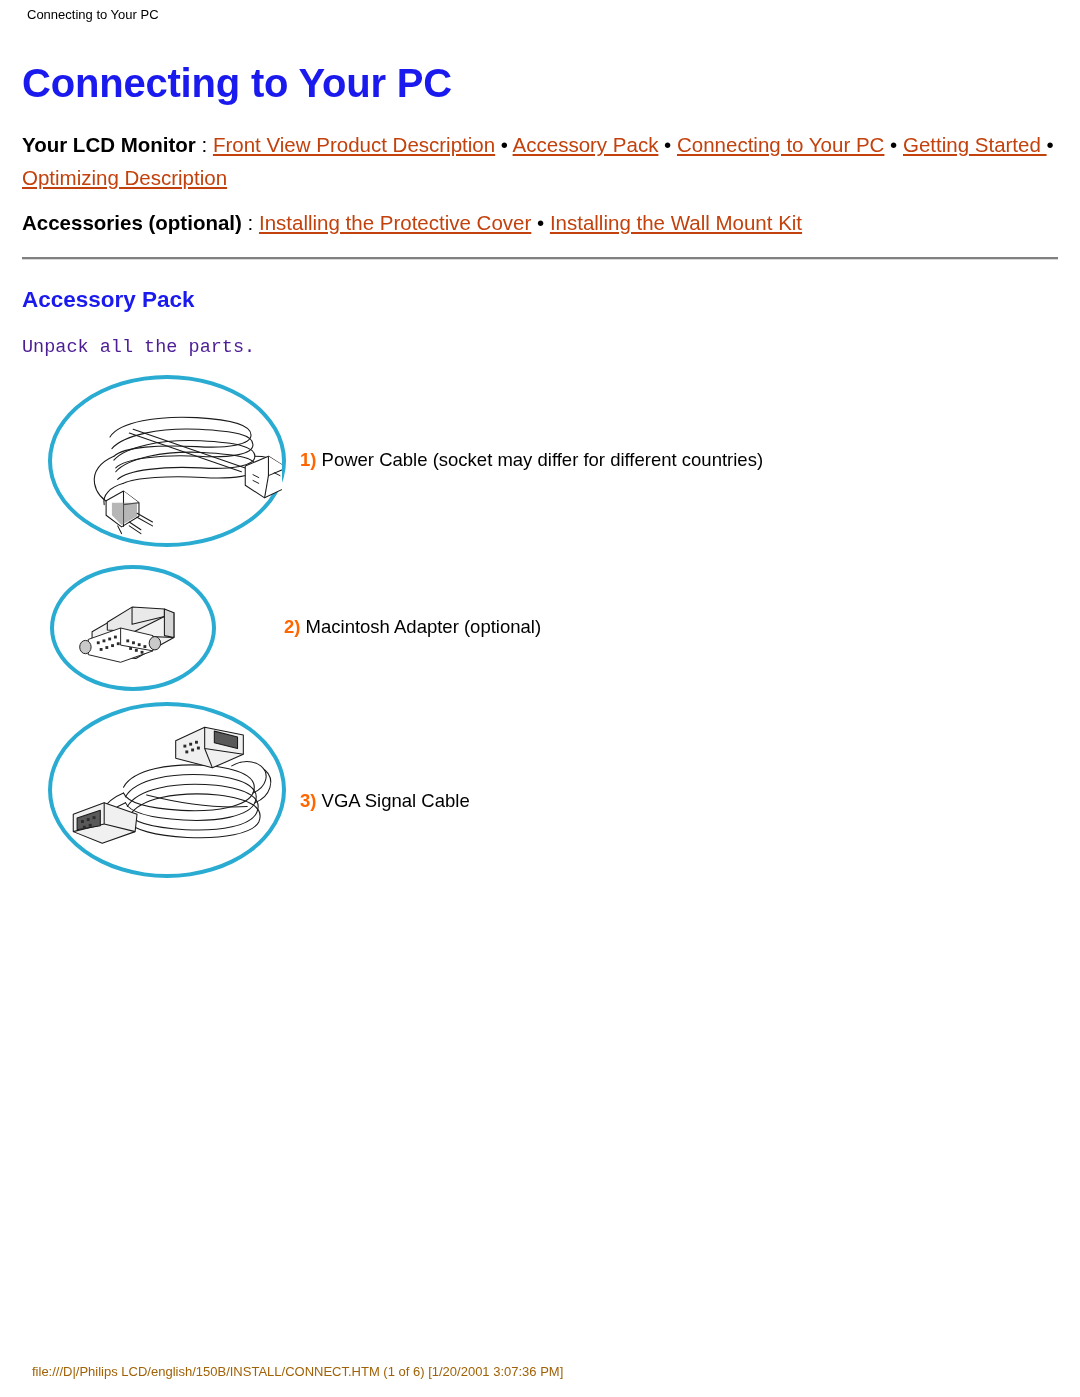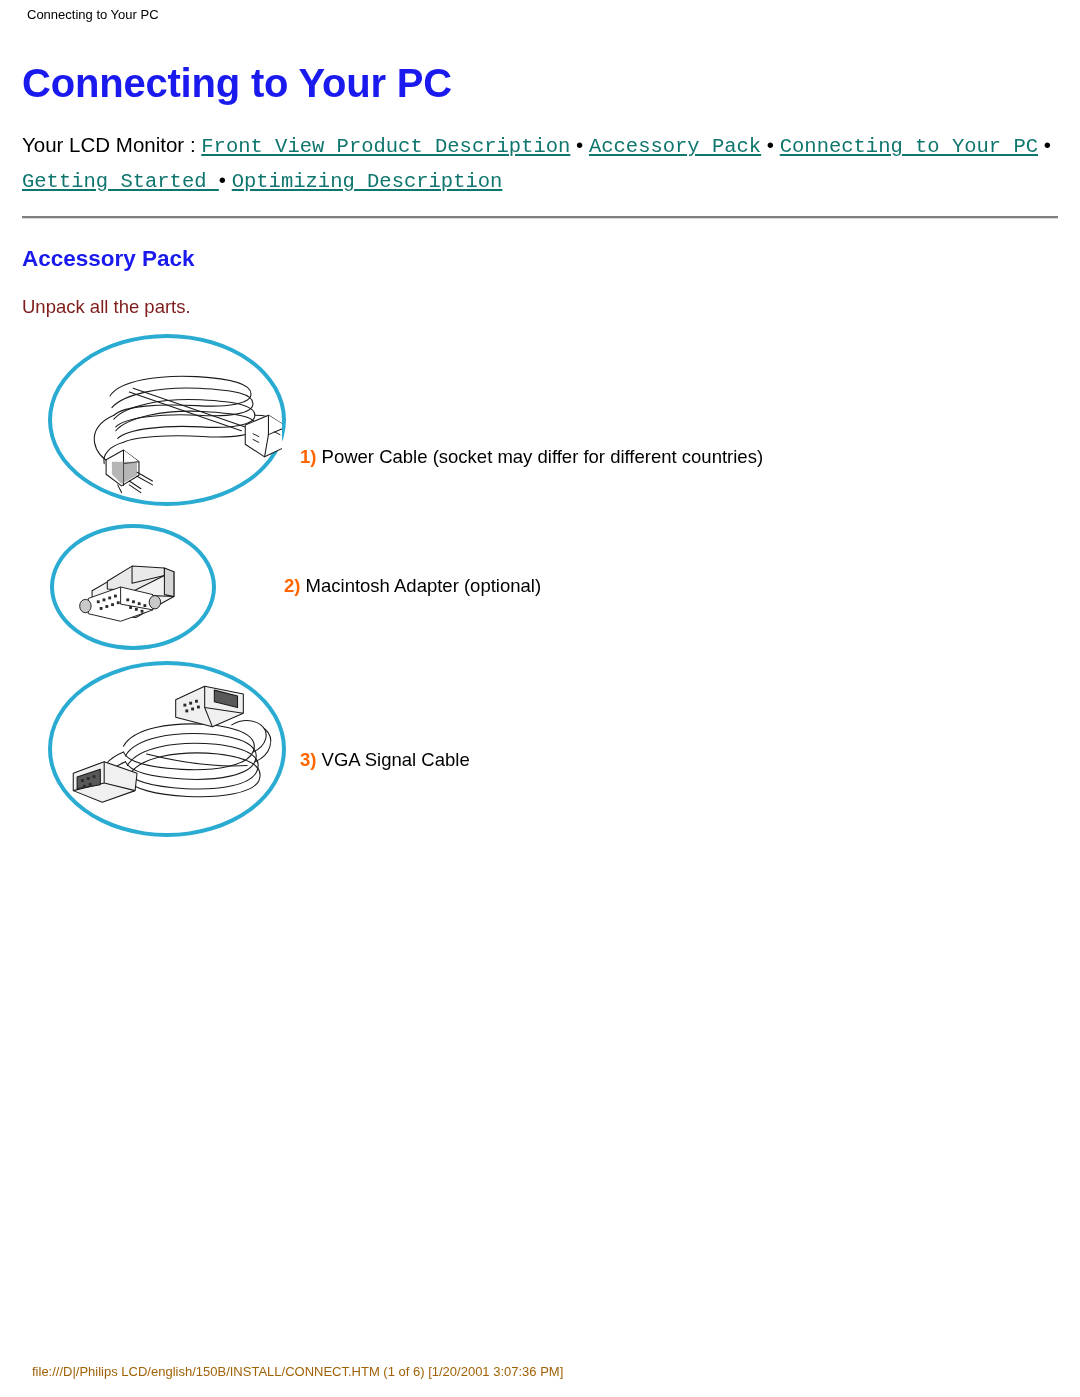--- a/index.html
+++ b/index.html
@@ -45,26 +45,25 @@
     letter-spacing: -0.2px;
   }
 
   .nav-block {
     font-size: 20.5px;
     line-height: 33px;
     color: #000;
     margin-bottom: 12px;
   }
   .nav-block .lead {
-    font-weight: normal;
+    font-weight: bold;
   }
   .nav-block a {
-    color: #0f766e;
+    color: #c2410c;
     text-decoration: underline;
-    font-family: Liberation Mono, monospace;
   }
   .nav-block .sep {
     color: #000;
   }
 
   hr.rule {
     border: none;
     border-top: 2px solid #808080;
     border-bottom: 1px solid #d8d8d8;
     margin: 18px 0 0 0;
@@ -77,21 +76,22 @@
     font-size: 22.5px;
     line-height: 26px;
     font-weight: bold;
     color: #1a1aee;
   }
 
   p.intro {
     margin: 24px 0 0 0;
     font-size: 18.5px;
     line-height: 22px;
-    color: #7f1d1d;
+    color: #4c1d95;
+    font-family: Liberation Mono, monospace;
   }
 
   
   .accessory-list {
     position: relative;
     margin-top: 16px;
     height: 640px;
   }
   .accessory-item {
     position: absolute;
@@ -115,21 +115,21 @@
     color: #000;
     white-space: nowrap;
   }
   .acc-num {
     color: #ff6600;
     font-weight: bold;
   }
 
   
   .item-1 .acc-circle { left: 26px;  top: 0px;   width: 238px; height: 172px; }
-  .item-1 .acc-label  { left: 278px; top: 74px; margin-top: 38px; }
+  .item-1 .acc-label  { left: 278px; top: 74px; }
   
   .item-2 .acc-circle { left: 28px;  top: 190px; width: 166px; height: 126px; }
   .item-2 .acc-label  { left: 262px; top: 241px; }
   
   .item-3 .acc-circle { left: 26px;  top: 327px; width: 238px; height: 176px; }
   .item-3 .acc-label  { left: 278px; top: 415px; }
 
   
   .page-footer {
     position: absolute;
@@ -147,20 +147,23 @@
 <div class="page-header">Connecting to Your PC</div>
 
 <div class="content">
 
   <h1 class="doc-title">Connecting to Your PC</h1>
 
   <div class="nav-block">
     <span class="lead">Your LCD Monitor</span><span> : </span><a href="#">Front View Product Description</a><span class="sep"> • </span><a href="#">Accessory Pack</a><span class="sep"> • </span><a href="#">Connecting to Your PC</a><span class="sep"> • </span><a href="#">Getting Started </a><span class="sep"> • </span><a href="#">Optimizing Description</a>
   </div>
 
+  <div class="nav-block">
+    <span class="lead">Accessories (optional)</span><span> : </span><a href="#">Installing the Protective Cover</a><span class="sep"> • </span><a href="#">Installing the Wall Mount Kit</a>
+  </div>
 
   <hr class="rule">
 
   <h2 class="section-title">Accessory Pack</h2>
 
   <p class="intro">Unpack all the parts.</p>
 
   <div class="accessory-list">
 
     <div class="accessory-item item-1">

